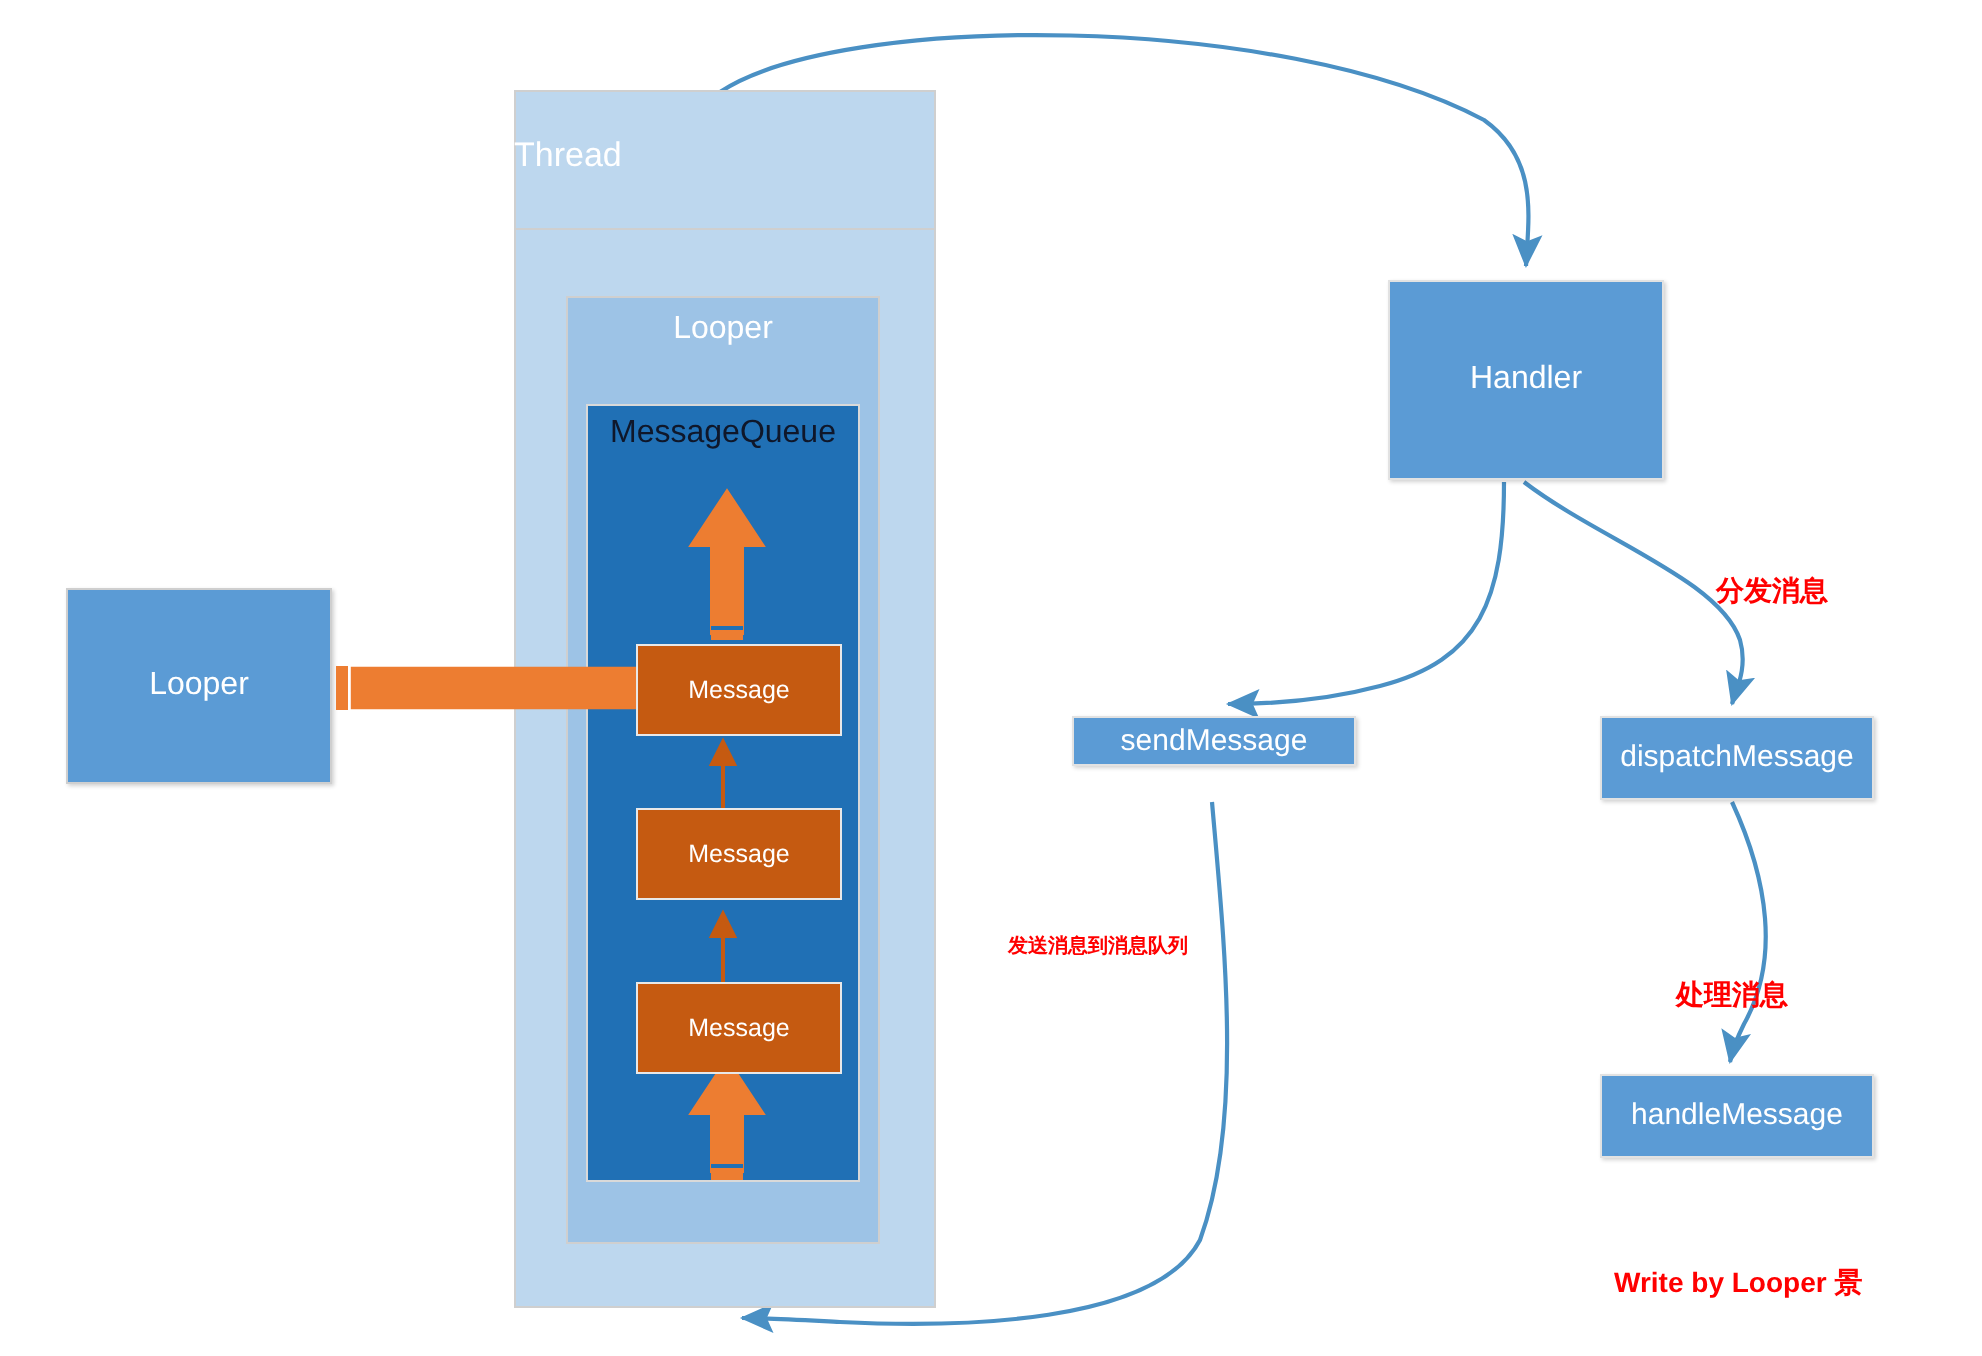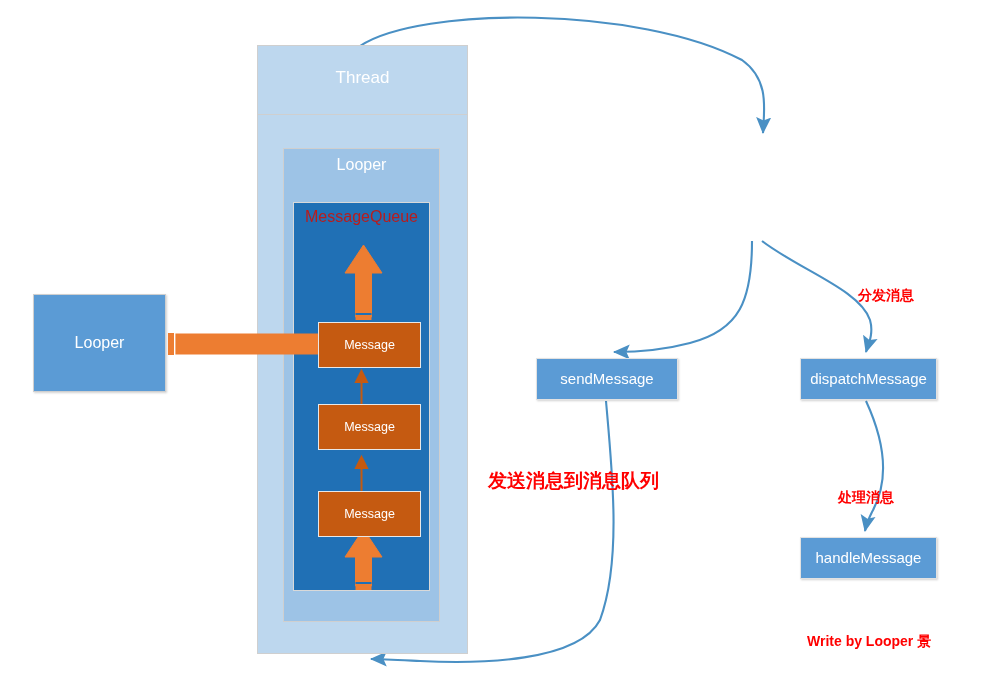--- a/index.html
+++ b/index.html
@@ -46,21 +46,21 @@
     top: 114px;
     width: 211px;
     height: 1px;
     background: #cfcfcf;
   }
   #thread-label {
     position: absolute;
     left: 257px;
     top: 68px;
     width: 211px;
-    text-align: center;
+    text-align: left;
     color: #ffffff;
     font-size: 17px;
   }
   
   #looper-container {
     left: 283px;
     top: 148px;
     width: 157px;
     height: 474px;
     background: #9DC3E6;
@@ -83,21 +83,21 @@
     height: 389px;
     background: #2070B5;
     border: 1px solid #d9d9d9;
   }
   #messagequeue-label {
     position: absolute;
     left: 293px;
     top: 208px;
     width: 137px;
     text-align: center;
-    color: #b91c1c;
+    color: #0f172a;
     font-size: 16px;
   }
   
   .message-box {
     left: 318px;
     width: 103px;
     height: 46px;
     background: #C55A11;
     border: 1px solid #e8e8e8;
     font-size: 12.5px;
@@ -125,21 +125,21 @@
     height: 100px;
     background: #5B9BD5;
     border: 1px solid #e2e2e2;
     font-size: 16px;
     box-shadow: 1px 1px 2px rgba(0,0,0,0.18);
   }
   #sendmessage-box {
     left: 536px;
     top: 358px;
     width: 142px;
-    height: 42px;
+    height: 25px;
     background: #5B9BD5;
     border: 1px solid #e2e2e2;
     font-size: 15px;
     box-shadow: 1px 1px 2px rgba(0,0,0,0.18);
   }
   #dispatchmessage-box {
     left: 800px;
     top: 358px;
     width: 137px;
     height: 42px;
@@ -167,23 +167,23 @@
     line-height: 1.45;
   }
   #note-looper {
     left: 14px;
     top: 414px;
     width: 190px;
     text-align: center;
     font-size: 13.5px;
   }
   #note-send {
-    left: 488px;
+    left: 504px;
     top: 467px;
-    font-size: 19px;
+    font-size: 10px;
   }
   #note-dispatch {
     left: 858px;
     top: 285px;
     font-size: 14px;
   }
   #note-handle {
     left: 838px;
     top: 487px;
     font-size: 14px;
@@ -267,20 +267,21 @@
       <rect x="170" y="333" width="4" height="22" fill="#ED7D31"></rect>
       <rect x="168" y="333" width="2" height="22" fill="#ED7D31"></rect>
     </g>
   </svg>
 
   <div class="box message-box" id="message-box-1" style="z-index:4;">Message</div>
   <div class="box message-box" id="message-box-2" style="z-index:4;">Message</div>
   <div class="box message-box" id="message-box-3" style="z-index:4;">Message</div>
 
   <div class="box" id="looper-left-box">Looper</div>
+  <div class="box" id="handler-box">Handler</div>
   <div class="box" id="sendmessage-box">sendMessage</div>
   <div class="box" id="dispatchmessage-box">dispatchMessage</div>
   <div class="box" id="handlemessage-box">handleMessage</div>
 
   <div class="red-note" id="note-send">发送消息到消息队列</div>
   <div class="red-note" id="note-dispatch">分发消息</div>
   <div class="red-note" id="note-handle">处理消息</div>
   <div class="red-note" id="signature">Write by Looper 景</div>
 
 </div>

